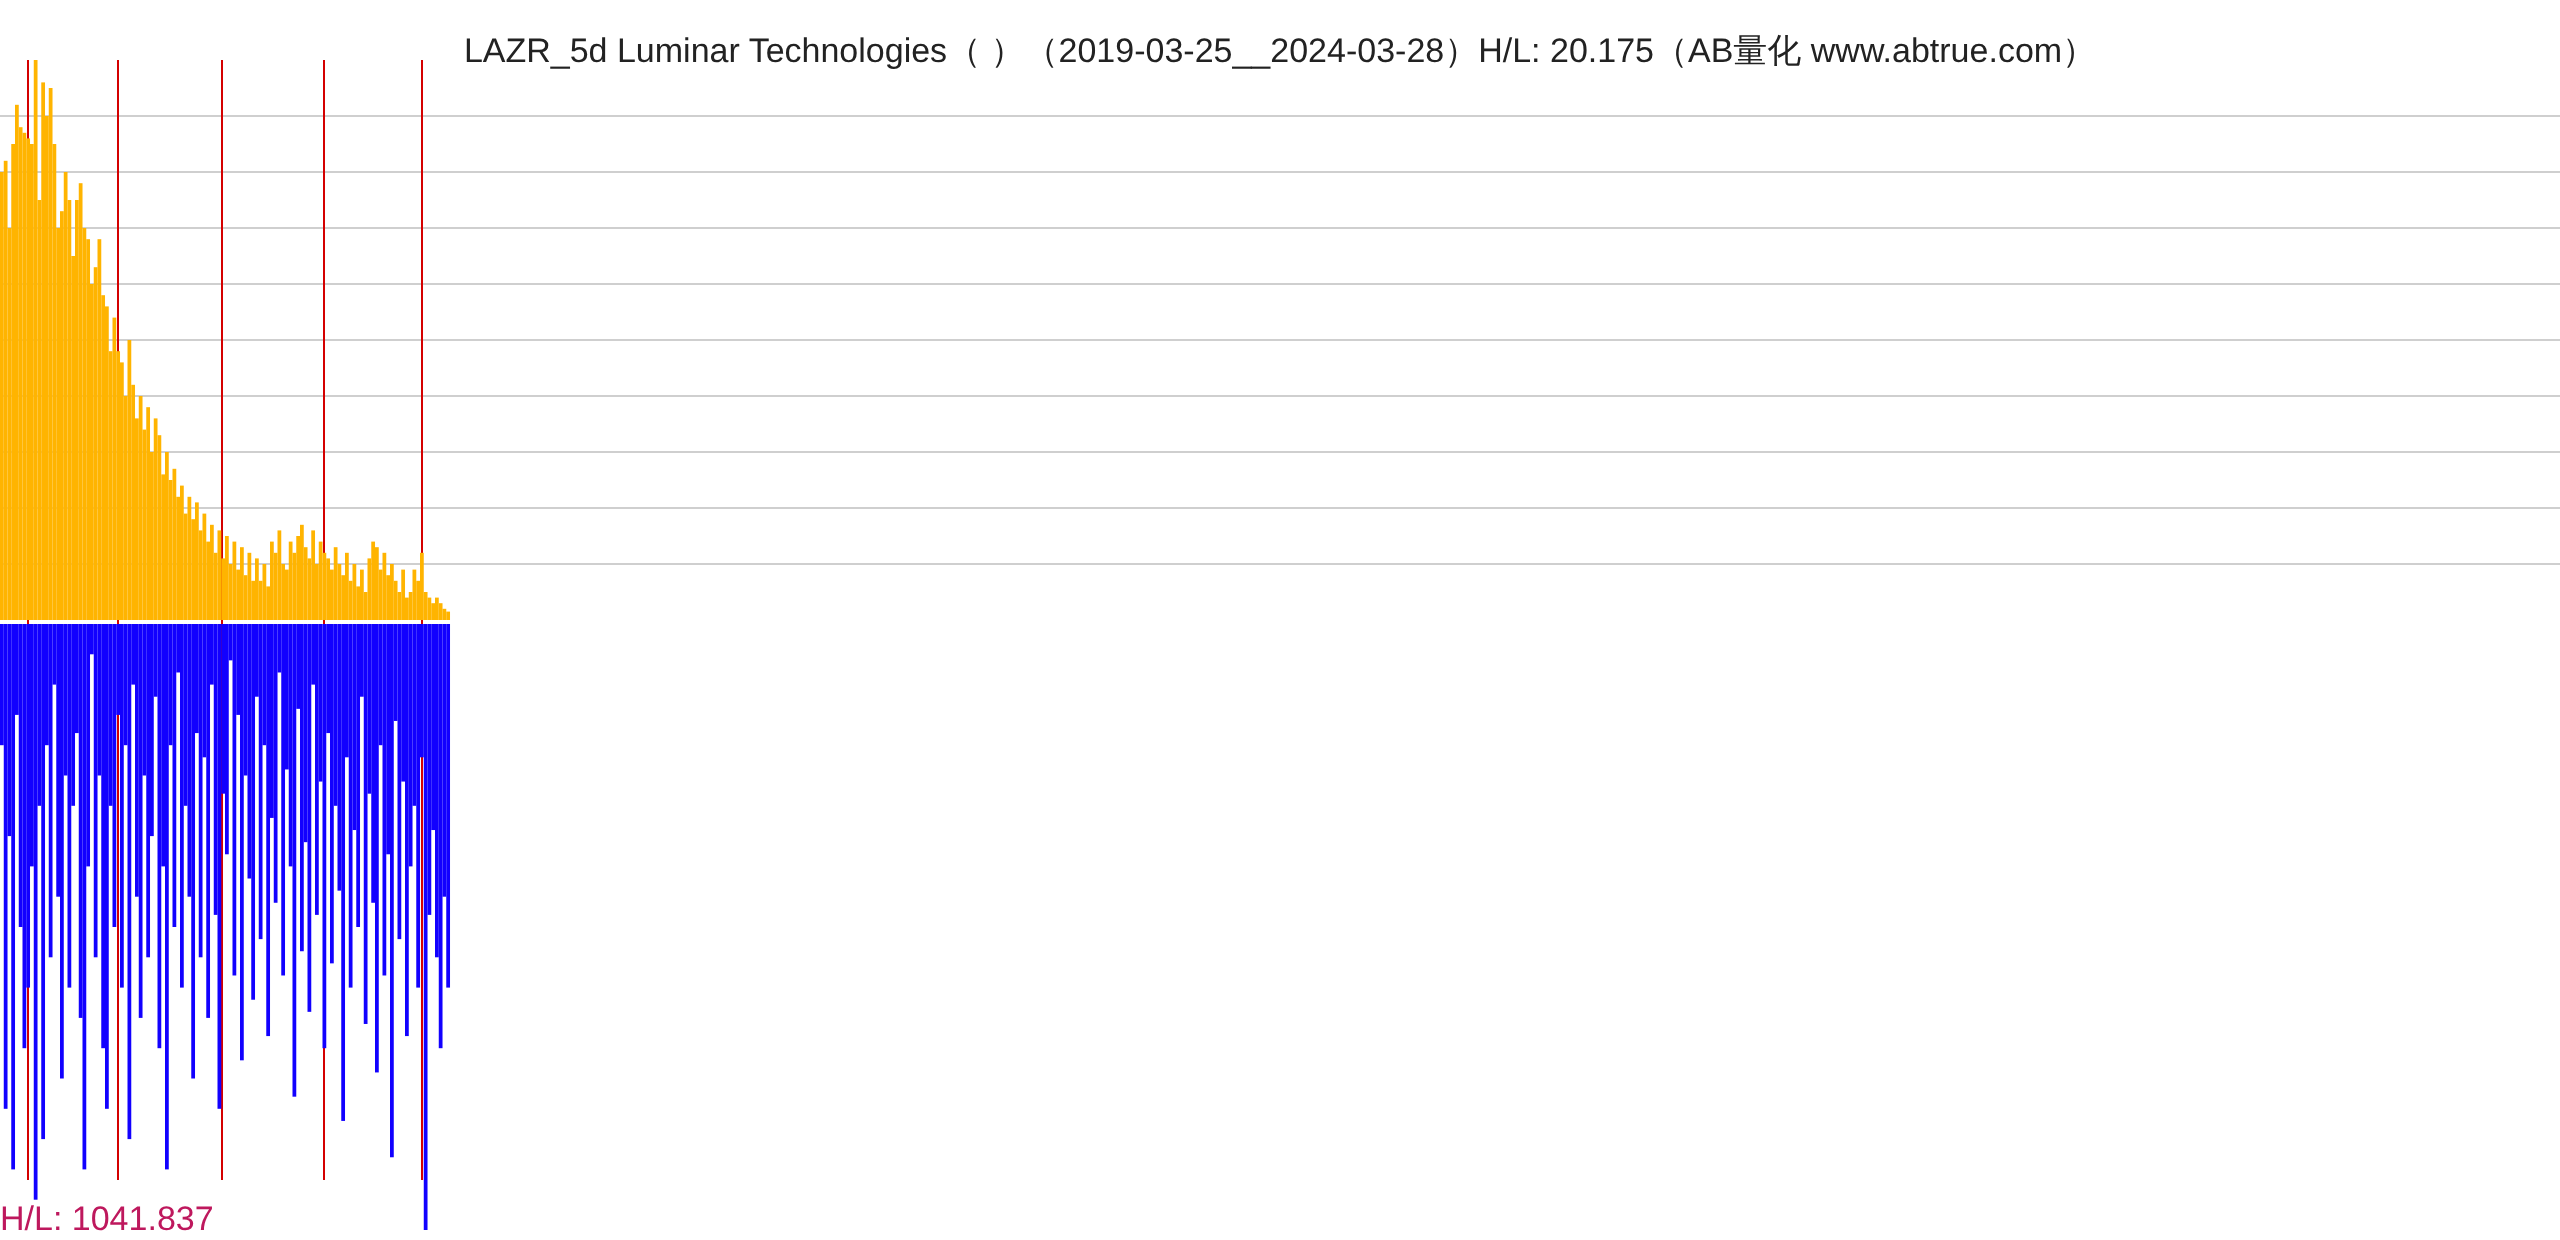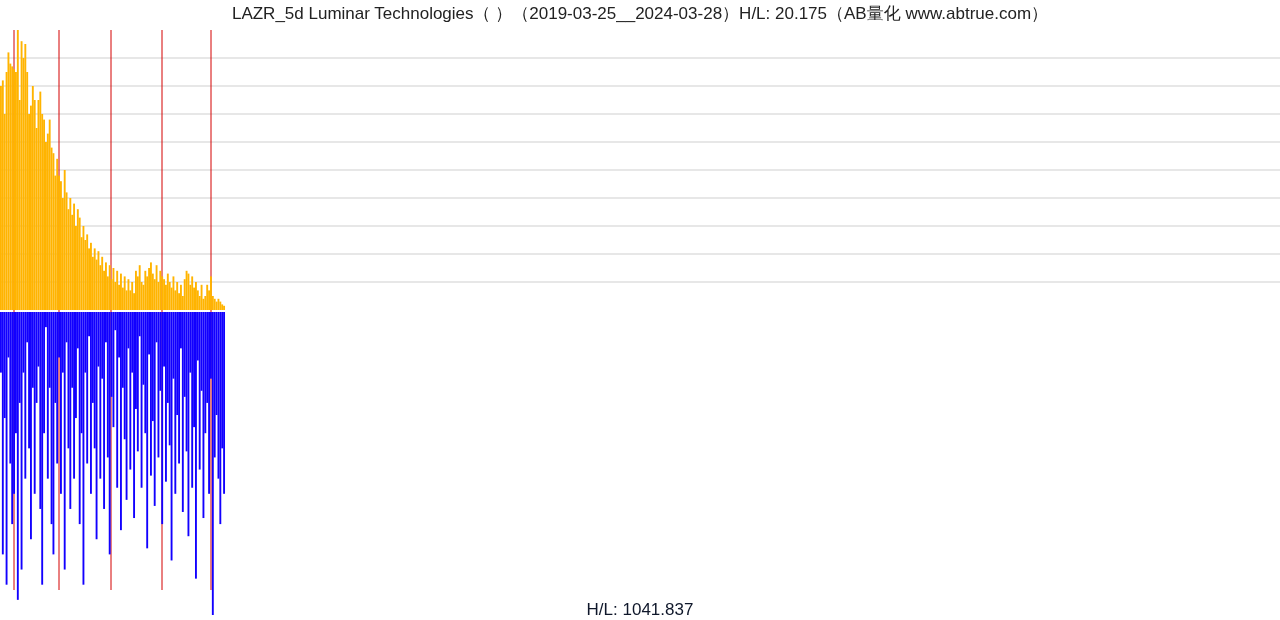--- a/index.html
+++ b/index.html
@@ -1,21 +1,21 @@
 <!DOCTYPE html>
 <html><head>
 <meta charset="utf-8">
 <style>
   html,body{margin:0;padding:0;width:1280px;height:620px;background:#fff;
     font-family:"Segoe UI",Arial,sans-serif;overflow:hidden;}
   .chart-wrap{position:relative;width:1280px;height:620px;}
   .title{position:absolute;top:0;left:0;right:0;text-align:center;
-    font-size:17px;color:#222;padding-top:2px;z-index:5;}
-  .bottom-label{position:absolute;bottom:0;left:0;right:0;text-align:center;
-    font-size:17px;color:#0f172a;z-index:5;}
+    font-size:17px;color:#222;padding-top:14px;z-index:5;}
+  .bottom-label{position:absolute;bottom:0;left:0;right:0;
+    font-size:17px;color:#be185d;z-index:5;}
   svg{position:absolute;top:0;left:0;}
   .grid line{stroke:#cfcfcf;stroke-width:1;}
   .marker line{stroke:#d40000;stroke-width:1;}
   .price-bar{fill:#ffb400;}
   .vol-bar{fill:#1200ff;}
 </style>
 </head>
 <body>
 
 <div class="chart-wrap">

